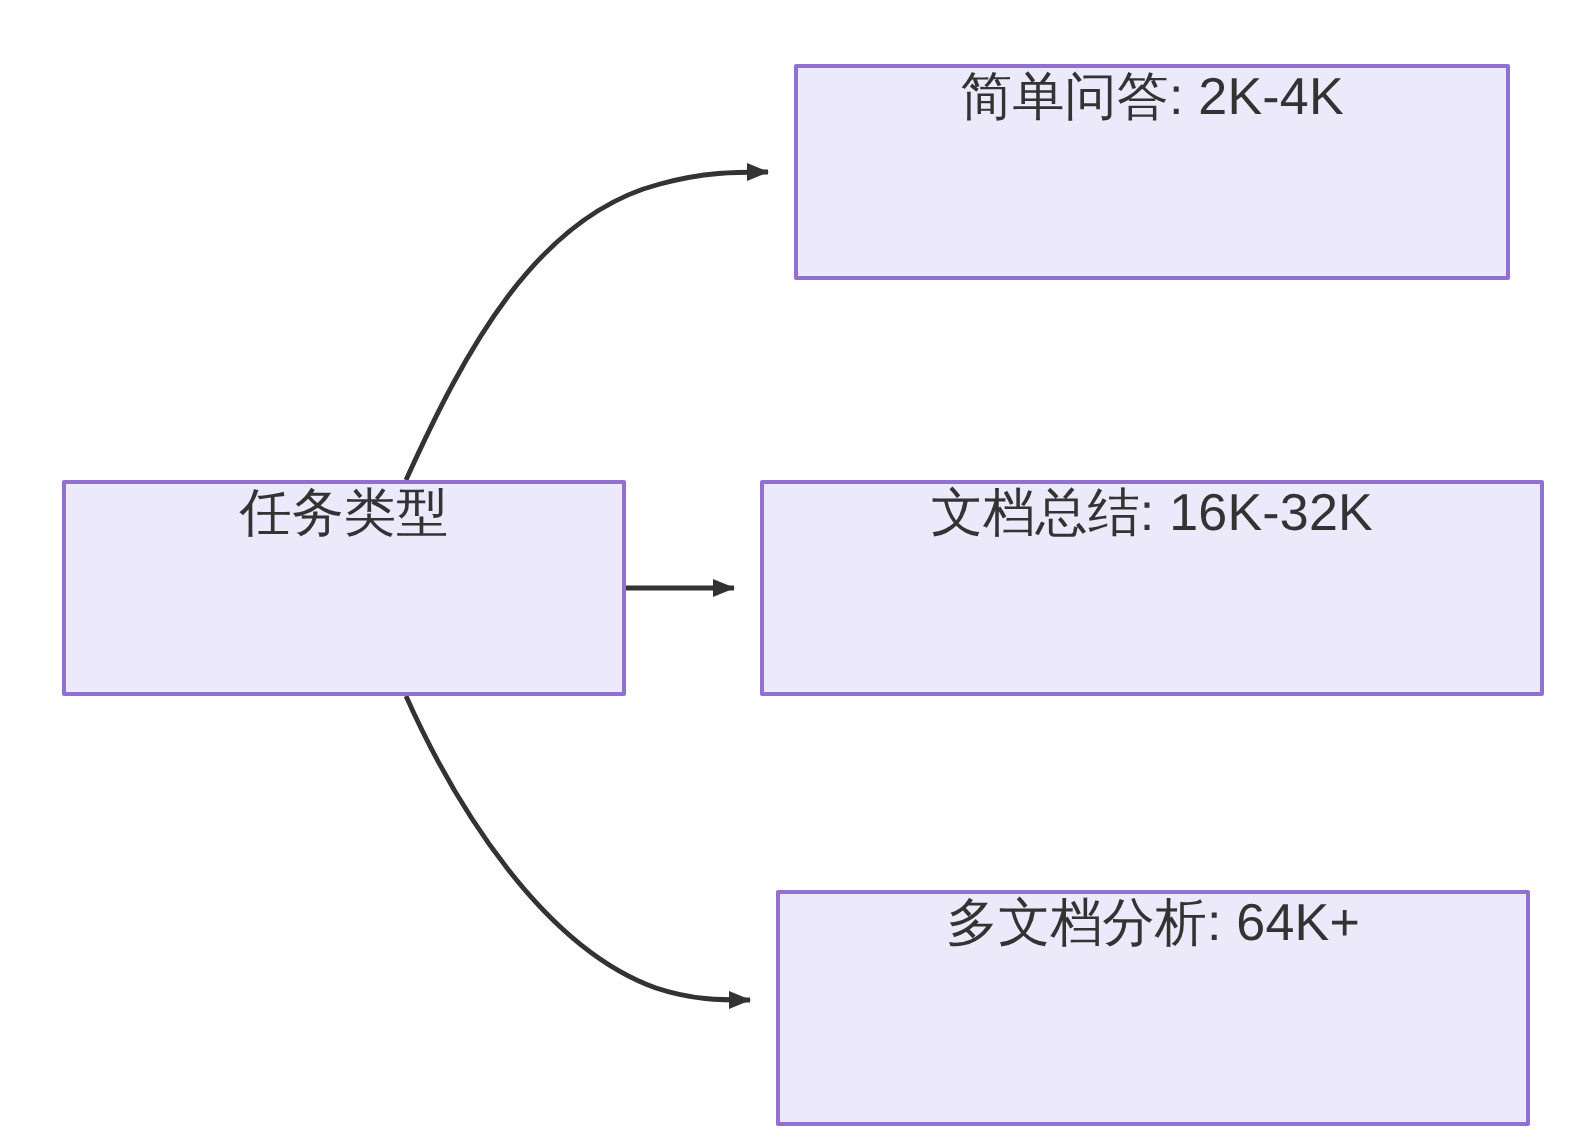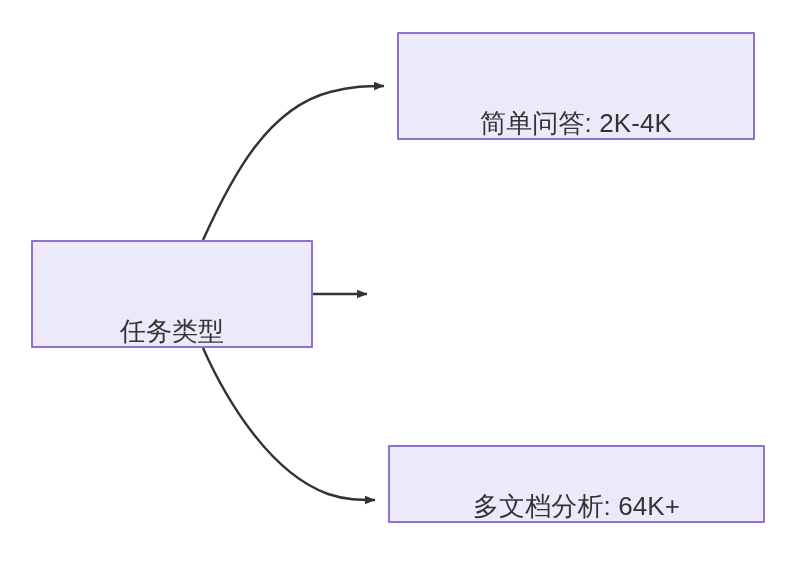--- a/index.html
+++ b/index.html
@@ -23,21 +23,21 @@
     left: 0;
     top: 0;
     width: 787px;
     height: 572px;
     pointer-events: none;
   }
   .flow-node {
     position: absolute;
     box-sizing: border-box;
     display: flex;
-    align-items: flex-end;
+    align-items: flex-start;
     justify-content: center;
     background: #ece9fb;
     border: 2px solid #9070d0;
     border-radius: 1px;
   }
   .flow-node-label {
     font-size: 26px;
     line-height: 1.1;
     color: #333333;
     white-space: nowrap;
@@ -60,21 +60,21 @@
   #node-doc-summary {
     left: 380px;
     top: 240px;
     width: 392px;
     height: 108px;
   }
   #node-multi-doc {
     left: 388px;
     top: 445px;
     width: 377px;
-    height: 78px;
+    height: 118px;
   }
 </style>
 </head>
 <body>
 
 <div id="diagram-root">
 
   <svg id="edge-layer" viewBox="0 0 787 572" width="787" height="572" xmlns="http://www.w3.org/2000/svg">
     <defs>
       <marker id="arrowhead" markerWidth="11" markerHeight="9" refX="10.5" refY="4.5" orient="auto" markerUnits="userSpaceOnUse">
@@ -90,18 +90,21 @@
   </svg>
 
   <div class="flow-node" id="node-root">
     <span class="flow-node-label">任务类型</span>
   </div>
 
   <div class="flow-node" id="node-simple-qa">
     <span class="flow-node-label">简单问答: 2K-4K</span>
   </div>
 
+  <div class="flow-node" id="node-doc-summary">
+    <span class="flow-node-label">文档总结: 16K-32K</span>
+  </div>
 
   <div class="flow-node" id="node-multi-doc">
     <span class="flow-node-label">多文档分析: 64K+</span>
   </div>
 
 </div>
 
 </body></html>

